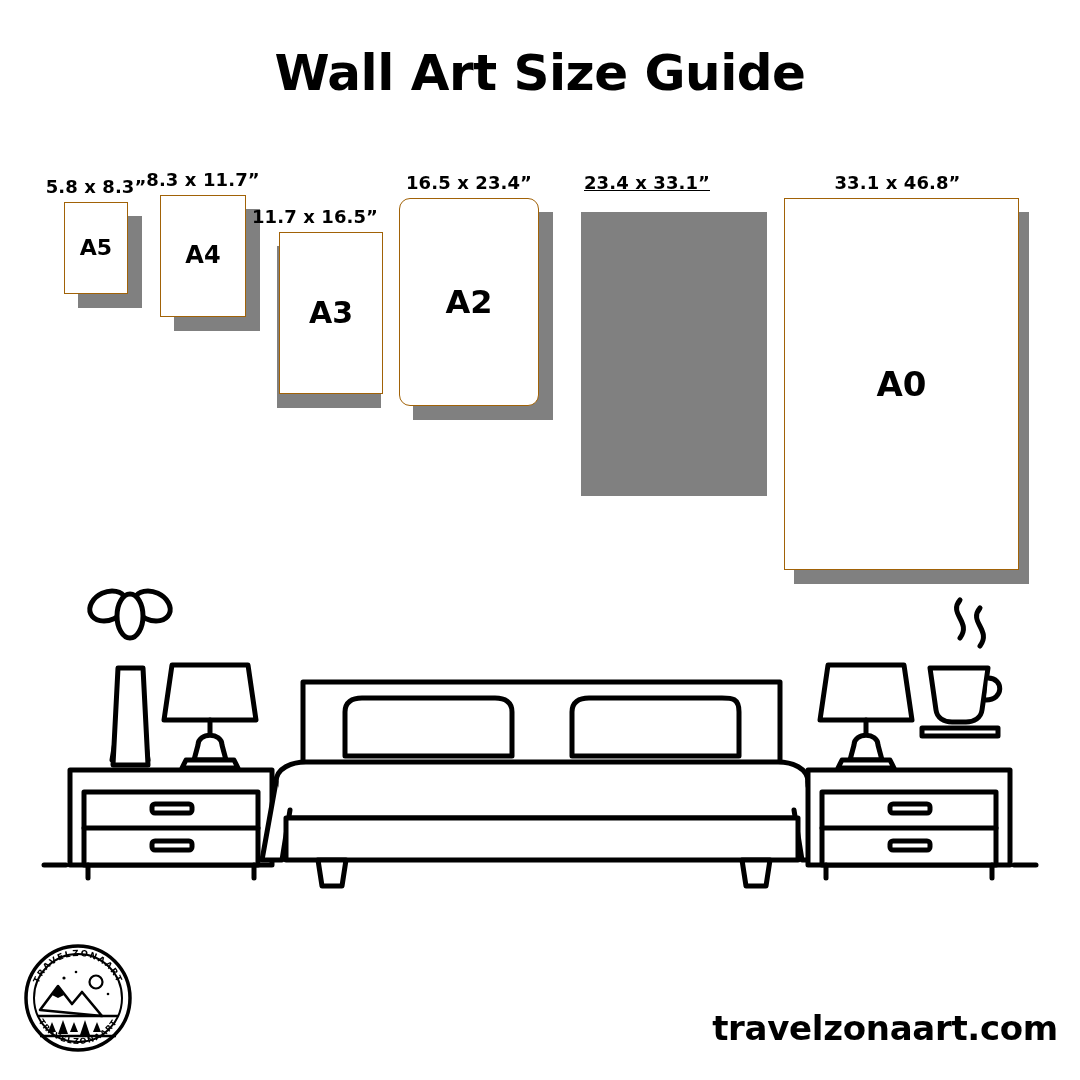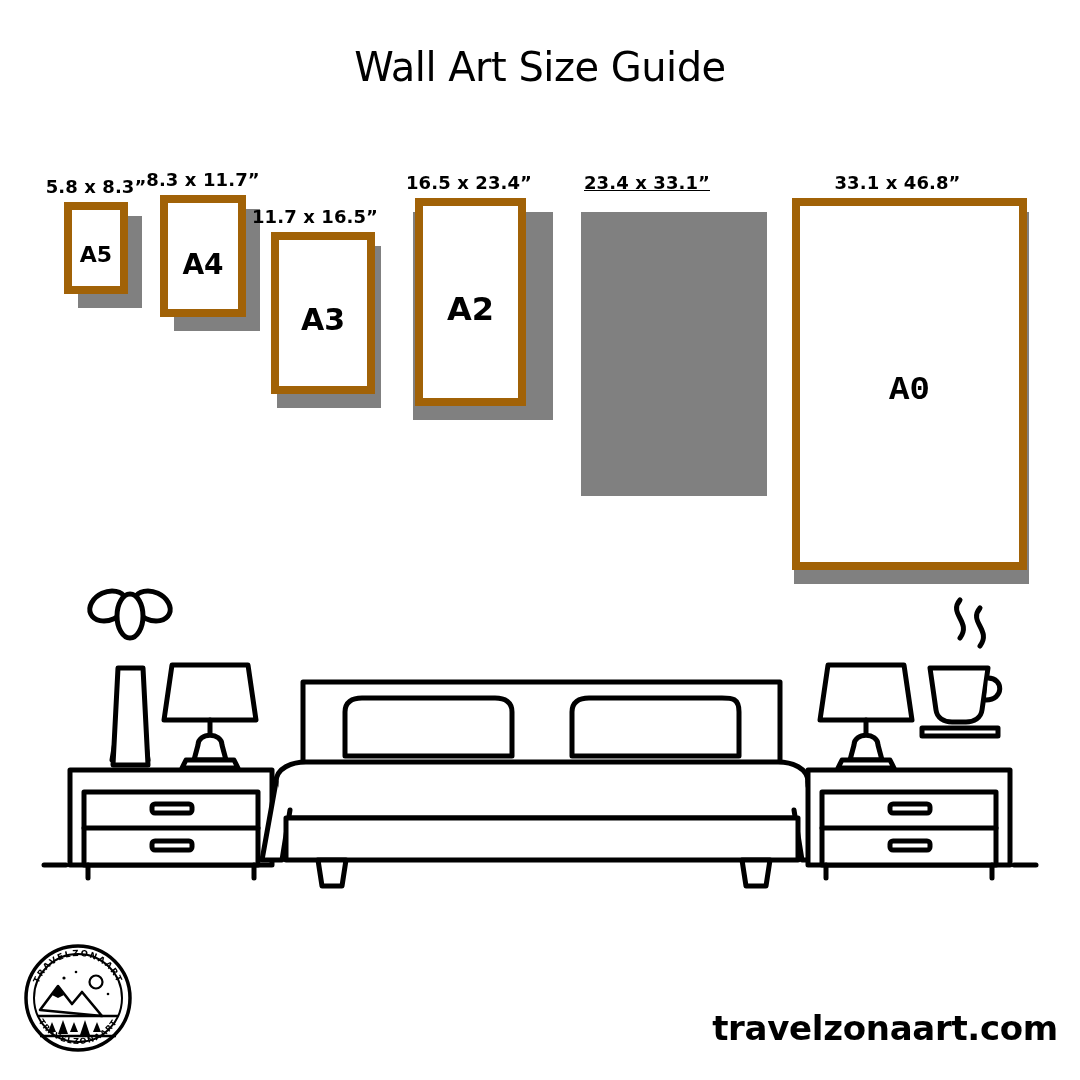--- a/index.html
+++ b/index.html
@@ -15,22 +15,22 @@
     font-family: "DejaVu Sans", "Liberation Sans", sans-serif;
     color: #000000;
   }
 
   #page-title {
     position: absolute;
     top: 44px;
     left: 0;
     width: 1080px;
     text-align: center;
-    font-size: 40px;
-    font-weight: 400;
+    font-size: 50px;
+    font-weight: 700;
     letter-spacing: -0.5px;
   }
 
   
   .frame-group {
     position: absolute;
   }
   .frame-dim {
     position: absolute;
     left: 50%;
@@ -40,21 +40,21 @@
     font-weight: 700;
     letter-spacing: 0.1px;
   }
   .frame-shadow {
     position: absolute;
     background: #808080;
   }
   .frame-box {
     position: absolute;
     background: #ffffff;
-    border: 8px solid #a16207;
+    border: 1px solid #a16207;
     box-sizing: border-box;
   }
   .frame-label {
     position: absolute;
     left: 0;
     width: 100%;
     text-align: center;
     font-weight: 700;
     color: #000;
   }
@@ -95,45 +95,45 @@
       <div class="frame-dim" style="top: 0px; left: 32px;">5.8 x 8.3”</div>
       <div class="frame-shadow" style="background: rgb(128, 128, 128); left: 14px; top: 40px; width: 64px; height: 92px;"></div>
       <div class="frame-box" style="left: 0px; top: 26px; width: 64px; height: 92px;">
         <div class="frame-label" style="font-size: 22px; top: 32.36px;">A5</div>
       </div>
     </div>
     <div class="frame-group" style="left: 160px; top: 169px; width: 104px; height: 166px; padding-left: 48px;">
       <div class="frame-dim" style="top: 0px; left: 43px;">8.3 x 11.7”</div>
       <div class="frame-shadow" style="background: rgb(128, 128, 128); left: 14px; top: 40px; width: 86px; height: 122px;"></div>
       <div class="frame-box" style="left: 0px; top: 26px; width: 86px; height: 122px;">
-        <div class="frame-label" style="font-size: 28px; top: 44.88px;">A4</div>
+        <div class="frame-label" style="font-size: 24px; top: 44.88px;">A4</div>
       </div>
     </div>
     <div class="frame-group" style="left: 263px; top: 170px; width: 122px; height: 206px; margin-top: 36px;">
       <div class="frame-dim" style="top: 0px; left: 52px;">11.7 x 16.5”</div>
       <div class="frame-shadow" style="background: rgb(128, 128, 128); left: 14px; top: 40px; width: 104px; height: 162px;"></div>
-      <div class="frame-box" style="left: 8px; top: 26px; width: 104px; height: 162px;">
+      <div class="frame-box" style="left: 16px; top: 26px; width: 104px; height: 162px;">
         <div class="frame-label" style="font-size: 30px; top: 62.4px;">A3</div>
       </div>
     </div>
     <div class="frame-group" style="left: 399px; top: 172px; width: 158px; height: 252px;">
       <div class="frame-dim" style="top: 0px; left: 70px; text-align: center;">16.5 x 23.4”</div>
       <div class="frame-shadow" style="background: rgb(128, 128, 128); left: 14px; top: 40px; width: 140px; height: 208px;"></div>
-      <div class="frame-box" style="left: 16px; top: 26px; width: 111px; height: 208px;">
+      <div class="frame-box" style="left: 0px; top: 26px; width: 140px; height: 208px; border-radius: 11px;">
         <div class="frame-label" style="font-size: 32px; top: 84.16px;">A2</div>
       </div>
     </div>
     <div class="frame-group" style="left: 567px; top: 172px; width: 204px; height: 328px;">
       <div class="frame-dim" style="top: 0px; left: 80px; text-decoration: underline;">23.4 x 33.1”</div>
       <div class="frame-shadow" style="background: rgb(128, 128, 128); left: 14px; top: 40px; width: 186px; height: 284px;"></div>
     </div>
     <div class="frame-group" style="left: 780px; top: 172px; width: 253px; height: 416px;">
       <div class="frame-dim" style="top: 0px; left: 117.5px;">33.1 x 46.8”</div>
       <div class="frame-shadow" style="background: rgb(128, 128, 128); left: 14px; top: 40px; width: 235px; height: 372px;"></div>
-      <div class="frame-box" style="left: 12px; top: 26px; width: 235px; height: 372px; font-family: Liberation Mono, monospace;">
+      <div class="frame-box" style="left: 4px; top: 26px; width: 235px; height: 372px;">
         <div class="frame-label" style="font-size: 34px; top: 164.92px;">A0</div>
       </div>
     </div>
   </div>
 
 <div id="scene">
 <svg width="1080" height="360" viewBox="0 0 1080 360" fill="none" xmlns="http://www.w3.org/2000/svg">
   <g stroke="#000" stroke-width="5" stroke-linejoin="round" stroke-linecap="round" fill="#fff">
 
     <g>

